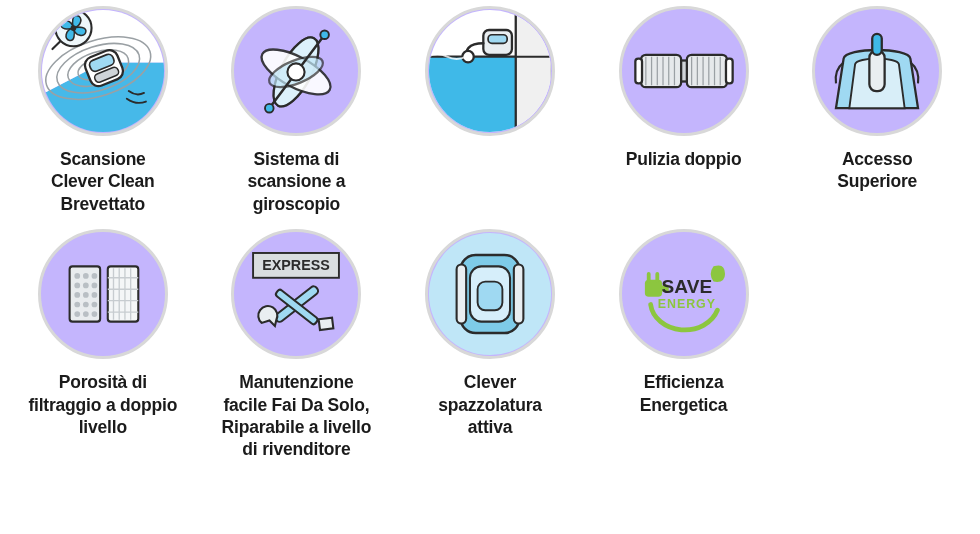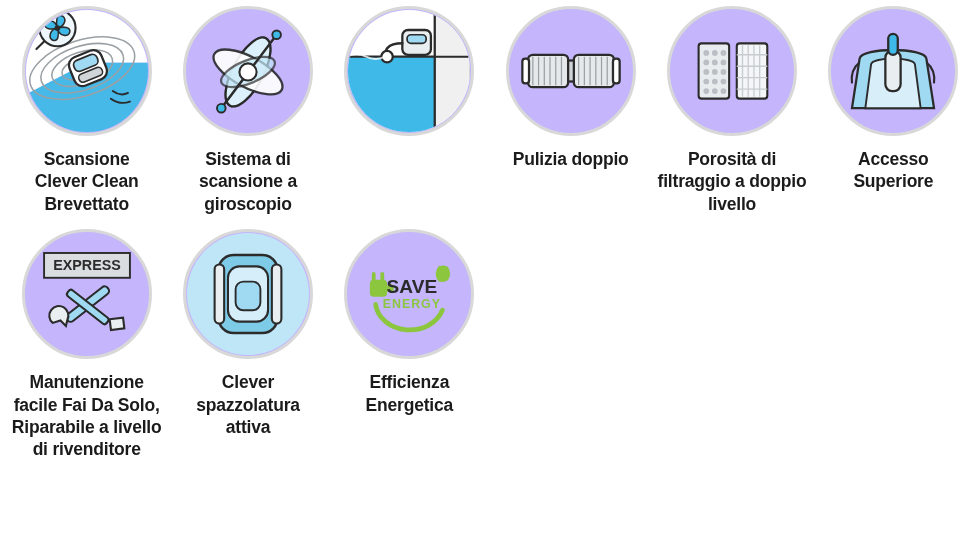--- a/index.html
+++ b/index.html
@@ -8,21 +8,21 @@
     background: #ffffff;
   }
   body {
     width: 980px;
     height: 534px;
     font-family: "Liberation Sans", sans-serif;
     overflow: hidden;
   }
   .feature-grid {
     display: grid;
-    grid-template-columns: repeat(6, 1fr);
+    grid-template-columns: repeat(5, 1fr);
     grid-template-rows: repeat(2, auto);
     column-gap: 0px;
     row-gap: 14px;
     padding: 6px 6px 0 6px;
     box-sizing: border-box;
   }
   .feature {
     display: flex;
     flex-direction: column;
     align-items: center;
@@ -175,20 +175,42 @@
           <line x1="73" y1="50" x2="73" y2="80"></line>
             <line x1="79" y1="50" x2="79" y2="80"></line>
           <line x1="85" y1="50" x2="85" y2="80"></line>
             <line x1="91" y1="50" x2="91" y2="80"></line>
           <line x1="97" y1="50" x2="97" y2="80"></line>
             <line x1="103" y1="50" x2="103" y2="80"></line>
         </g>
       </svg>
     </div>
     <div class="feature-label">Pulizia doppio</div>
+  </div>
+
+  <div class="feature row2">
+    <div class="icon-circle">
+      <svg viewBox="0 0 130 130" width="130" height="130" aria-hidden="true">
+        <defs>
+            <clipPath id="clip7">
+              <circle cx="65" cy="65" r="64"></circle>
+            </clipPath>
+          </defs>
+        <g clip-path="url(#clip7)">
+          <path d="M22 104 L30 52 C32 40 98 40 100 52 L108 104 Z" fill="#9fd9f2" stroke="#2b2b2b" stroke-width="2.4"></path>
+          <path d="M36 104 L42 58 C44 50 86 50 88 58 L94 104 Z" fill="#d8eef8" stroke="#2b2b2b" stroke-width="2"></path>
+          <rect x="57" y="44" width="16" height="42" rx="7" fill="#e9eef1" stroke="#2b2b2b" stroke-width="2.4"></rect>
+          <rect x="60" y="26" width="10" height="22" rx="5" fill="#3fb9e8" stroke="#2b2b2b" stroke-width="2.4"></rect>
+          <path d="M30 56 q-10 8 -8 22" fill="none" stroke="#2b2b2b" stroke-width="2.2"></path>
+          <path d="M100 56 q10 8 8 22" fill="none" stroke="#2b2b2b" stroke-width="2.2"></path>
+        </g>
+      </svg>
+    </div>
+    <div class="feature-label">Accesso
+Superiore</div>
   </div>
 
   <div class="feature row2">
     <div class="icon-circle">
       <svg viewBox="0 0 130 130" width="130" height="130" aria-hidden="true">
         <g stroke="#2b2b2b" stroke-width="2.2">
           <rect x="30" y="36" width="32" height="58" rx="3" fill="#e9ecee"></rect>
           <rect x="70" y="36" width="32" height="58" rx="3" fill="#f4f6f7"></rect>
         </g>
         <g fill="#b9bfc4">
@@ -222,42 +244,20 @@
     </div>
     <div class="feature-label">Porosità di
 filtraggio a doppio
 livello</div>
   </div>
 
   <div class="feature row2">
     <div class="icon-circle">
       <svg viewBox="0 0 130 130" width="130" height="130" aria-hidden="true">
         <defs>
-            <clipPath id="clip7">
-              <circle cx="65" cy="65" r="64"></circle>
-            </clipPath>
-          </defs>
-        <g clip-path="url(#clip7)">
-          <path d="M22 104 L30 52 C32 40 98 40 100 52 L108 104 Z" fill="#9fd9f2" stroke="#2b2b2b" stroke-width="2.4"></path>
-          <path d="M36 104 L42 58 C44 50 86 50 88 58 L94 104 Z" fill="#d8eef8" stroke="#2b2b2b" stroke-width="2"></path>
-          <rect x="57" y="44" width="16" height="42" rx="7" fill="#e9eef1" stroke="#2b2b2b" stroke-width="2.4"></rect>
-          <rect x="60" y="26" width="10" height="22" rx="5" fill="#3fb9e8" stroke="#2b2b2b" stroke-width="2.4"></rect>
-          <path d="M30 56 q-10 8 -8 22" fill="none" stroke="#2b2b2b" stroke-width="2.2"></path>
-          <path d="M100 56 q10 8 8 22" fill="none" stroke="#2b2b2b" stroke-width="2.2"></path>
-        </g>
-      </svg>
-    </div>
-    <div class="feature-label">Accesso
-Superiore</div>
-  </div>
-
-  <div class="feature row2">
-    <div class="icon-circle">
-      <svg viewBox="0 0 130 130" width="130" height="130" aria-hidden="true">
-        <defs>
             <clipPath id="clip8">
               <circle cx="65" cy="65" r="64"></circle>
             </clipPath>
           </defs>
         <g clip-path="url(#clip8)">
           <rect x="20" y="22" width="90" height="26" fill="#d9dde0" stroke="#2b2b2b" stroke-width="2"></rect>
           <text x="65" y="40" text-anchor="middle" font-family="Liberation Sans, sans-serif" font-size="15" font-weight="bold" fill="#2b2b2b">EXPRESS</text>
           <g transform="rotate(-38 65 78)">
             <rect x="40" y="72" width="54" height="9" rx="4" fill="#9fd9f2" stroke="#2b2b2b" stroke-width="2.2"></rect>
             <path d="M40 76.5 a10 10 0 1 0 -14 -7 l8 3 l1 8 z" fill="#e9eef1" stroke="#2b2b2b" stroke-width="2.2"></path>

